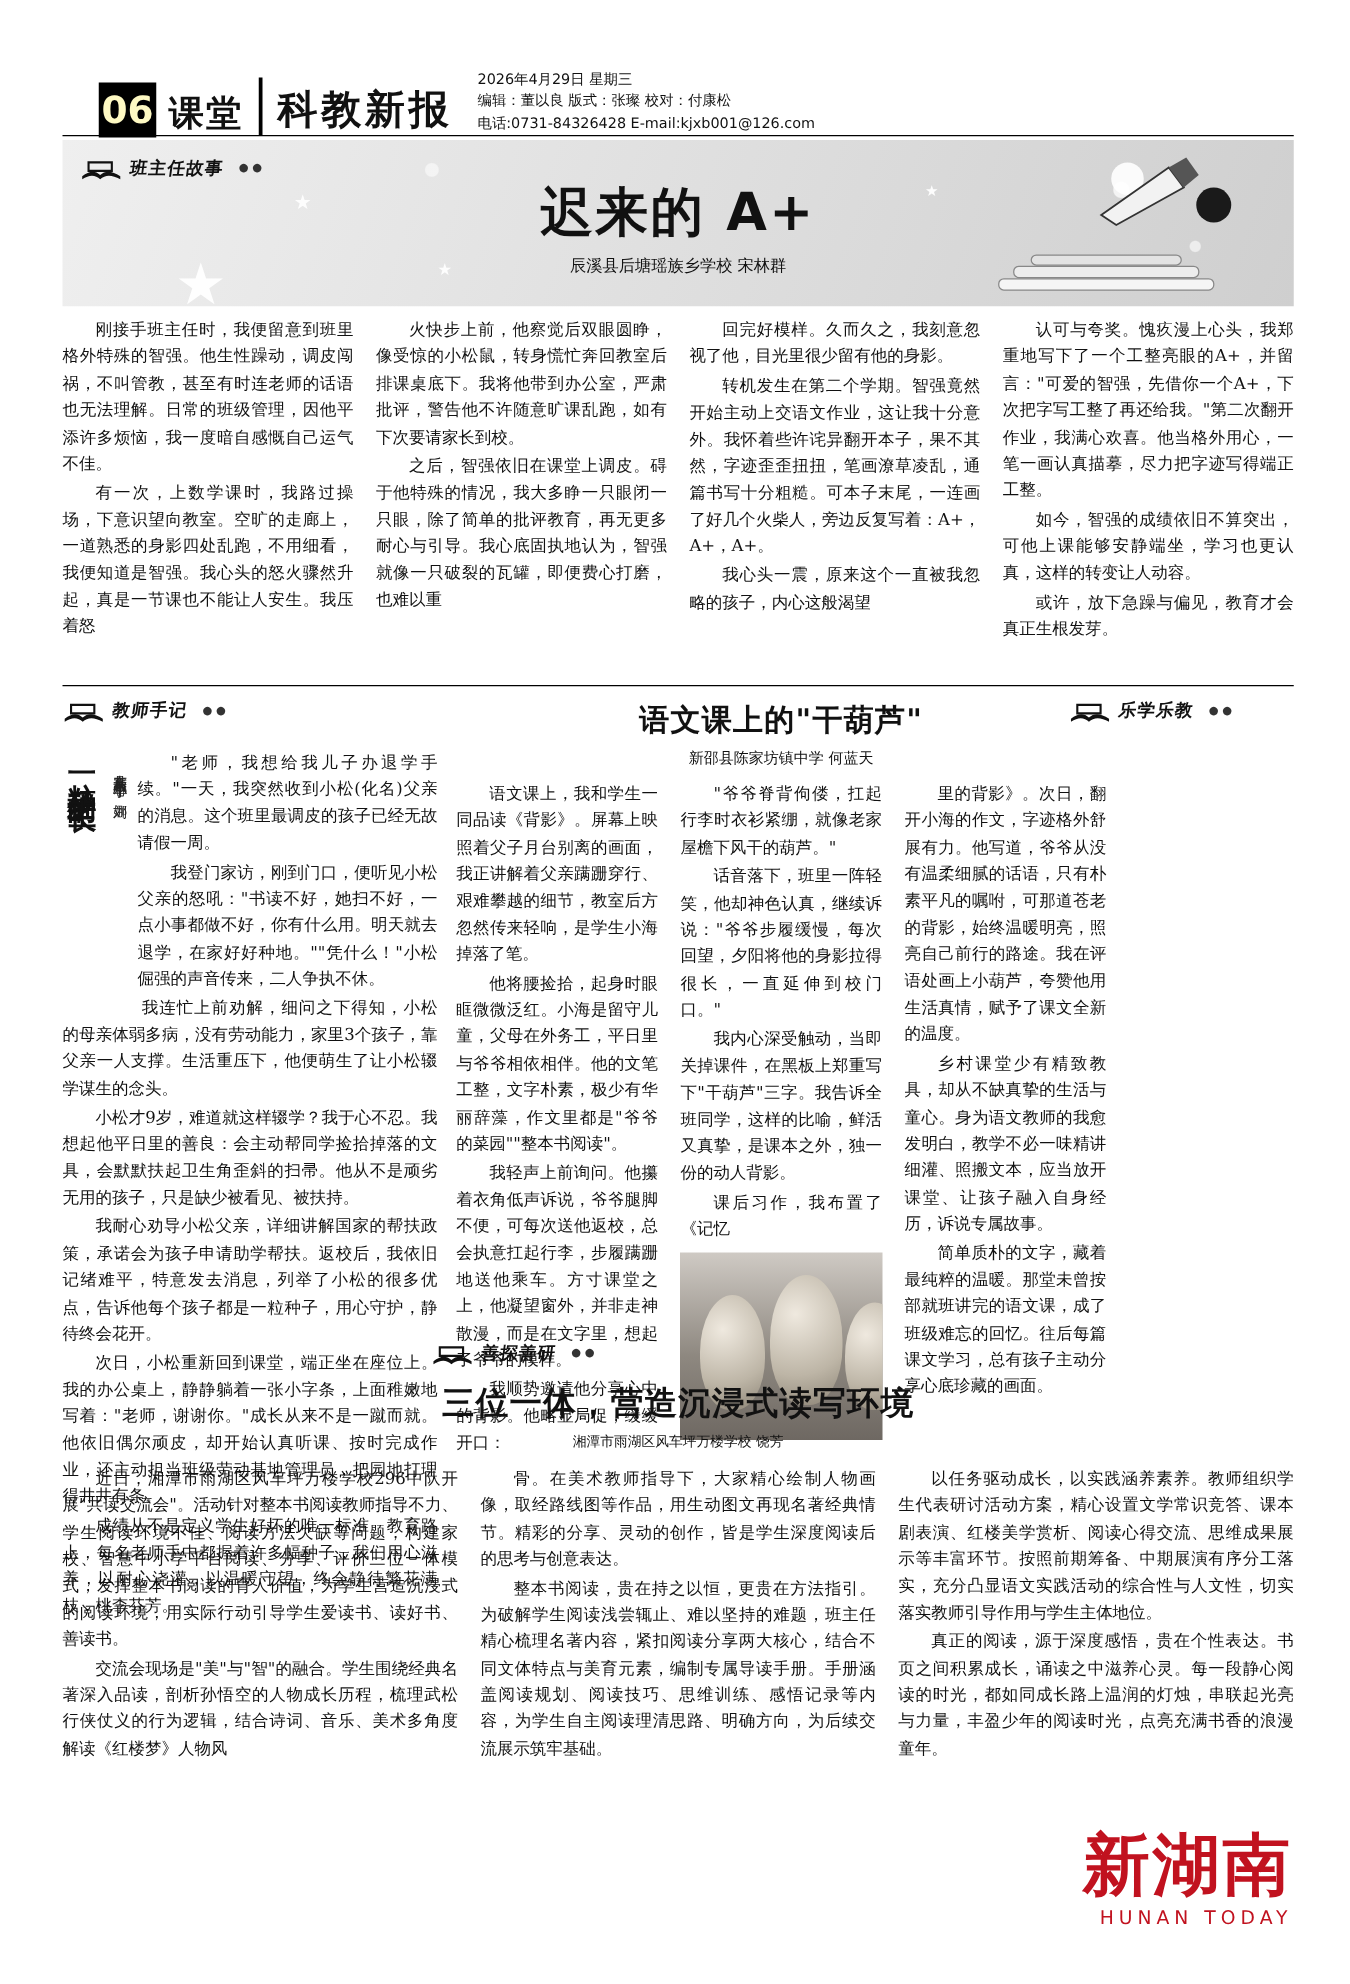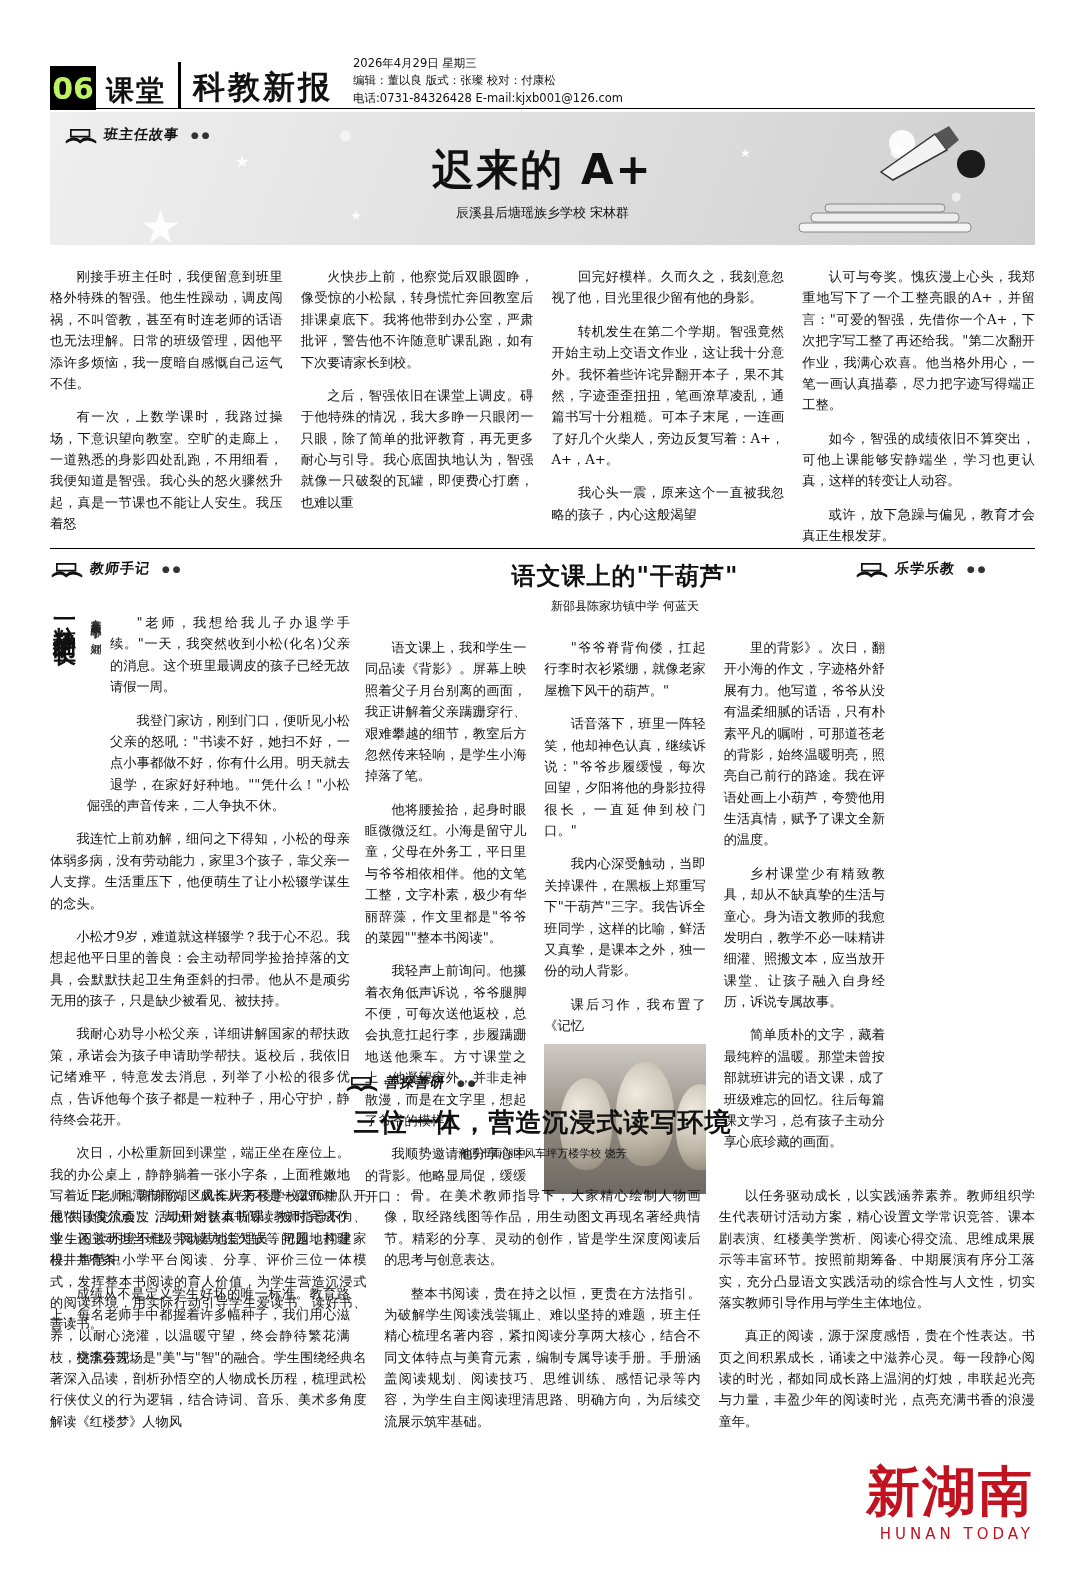--- a/index.html
+++ b/index.html
@@ -8,22 +8,22 @@
     background:#ffffff;
     font-family:"DejaVu Serif","Liberation Serif",serif;
     color:#111;
     position:relative;
     overflow:hidden;
   }
   .page{position:absolute;inset:0;}
 
   
   .masthead{position:absolute;left:50px;top:48px;width:985px;height:62px;display:flex;align-items:flex-end;}
-  .pagenum-box{width:46px;height:44px;background:#000;color:#bef264;display:flex;align-items:center;justify-content:center;
-    font-family:"DejaVu Sans","Liberation Sans",sans-serif;font-size:30px;font-weight:bold;}
+  .pagenum-box{width:46px;height:44px;background:#000;color:#fef9c3;display:flex;align-items:center;justify-content:center;
+    font-family:"DejaVu Sans","Liberation Sans",sans-serif;font-size:30px;font-weight:bold;margin-left:29px;}
   .pagenum-label{font-size:28px;font-weight:bold;margin-left:10px;letter-spacing:2px;
      font-family:"DejaVu Sans","Liberation Sans",sans-serif;}
   .rule-v{width:3px;height:46px;background:#000;margin:0 12px 2px 12px;}
   .paper-name{font-size:32px;font-weight:bold;letter-spacing:3px;font-family:Liberation Serif, serif;}
   .imprint{margin-left:20px;padding-bottom:2px;font-size:11.5px;line-height:1.55;
      font-family:"DejaVu Sans","Liberation Sans",sans-serif;color:#111;}
 
   
   .hero{position:absolute;left:50px;top:112px;width:985px;height:133px;
      background:linear-gradient(110deg,#efefef 0%,#e4e4e4 35%,#dcdcdc 60%,#cfcfcf 100%);
@@ -42,21 +42,21 @@
 
   
   .tag{display:flex;align-items:center;gap:6px;}
   .tag .bk{width:34px;height:22px;}
   .tag .txt{font-size:14px;font-weight:bold;letter-spacing:1px;transform:skewX(-8deg);
     font-family:"DejaVu Sans","Liberation Sans",sans-serif;}
   .tag .dots{margin-left:6px;font-size:9px;letter-spacing:3px;color:#333;}
 
   
   .col{font-size:13.2px;line-height:1.62;text-align:justify;text-justify:inter-ideograph;}
-  .col p{margin:12px 0 2px 0;text-indent:2em;}
+  .col p{margin:0 0 2px 0;text-indent:2em;}
   hr.sep{border:0;border-top:1px solid #000;margin:0;}
 
   
   #story1{position:absolute;left:50px;top:254px;width:985px;height:285px;}
   #story1 .cols{display:flex;gap:18px;height:100%;}
   #story1 .cols > div{flex:1;}
 
   
   .tag-row{position:absolute;}
   #tag-teacher{left:50px;top:558px;}

